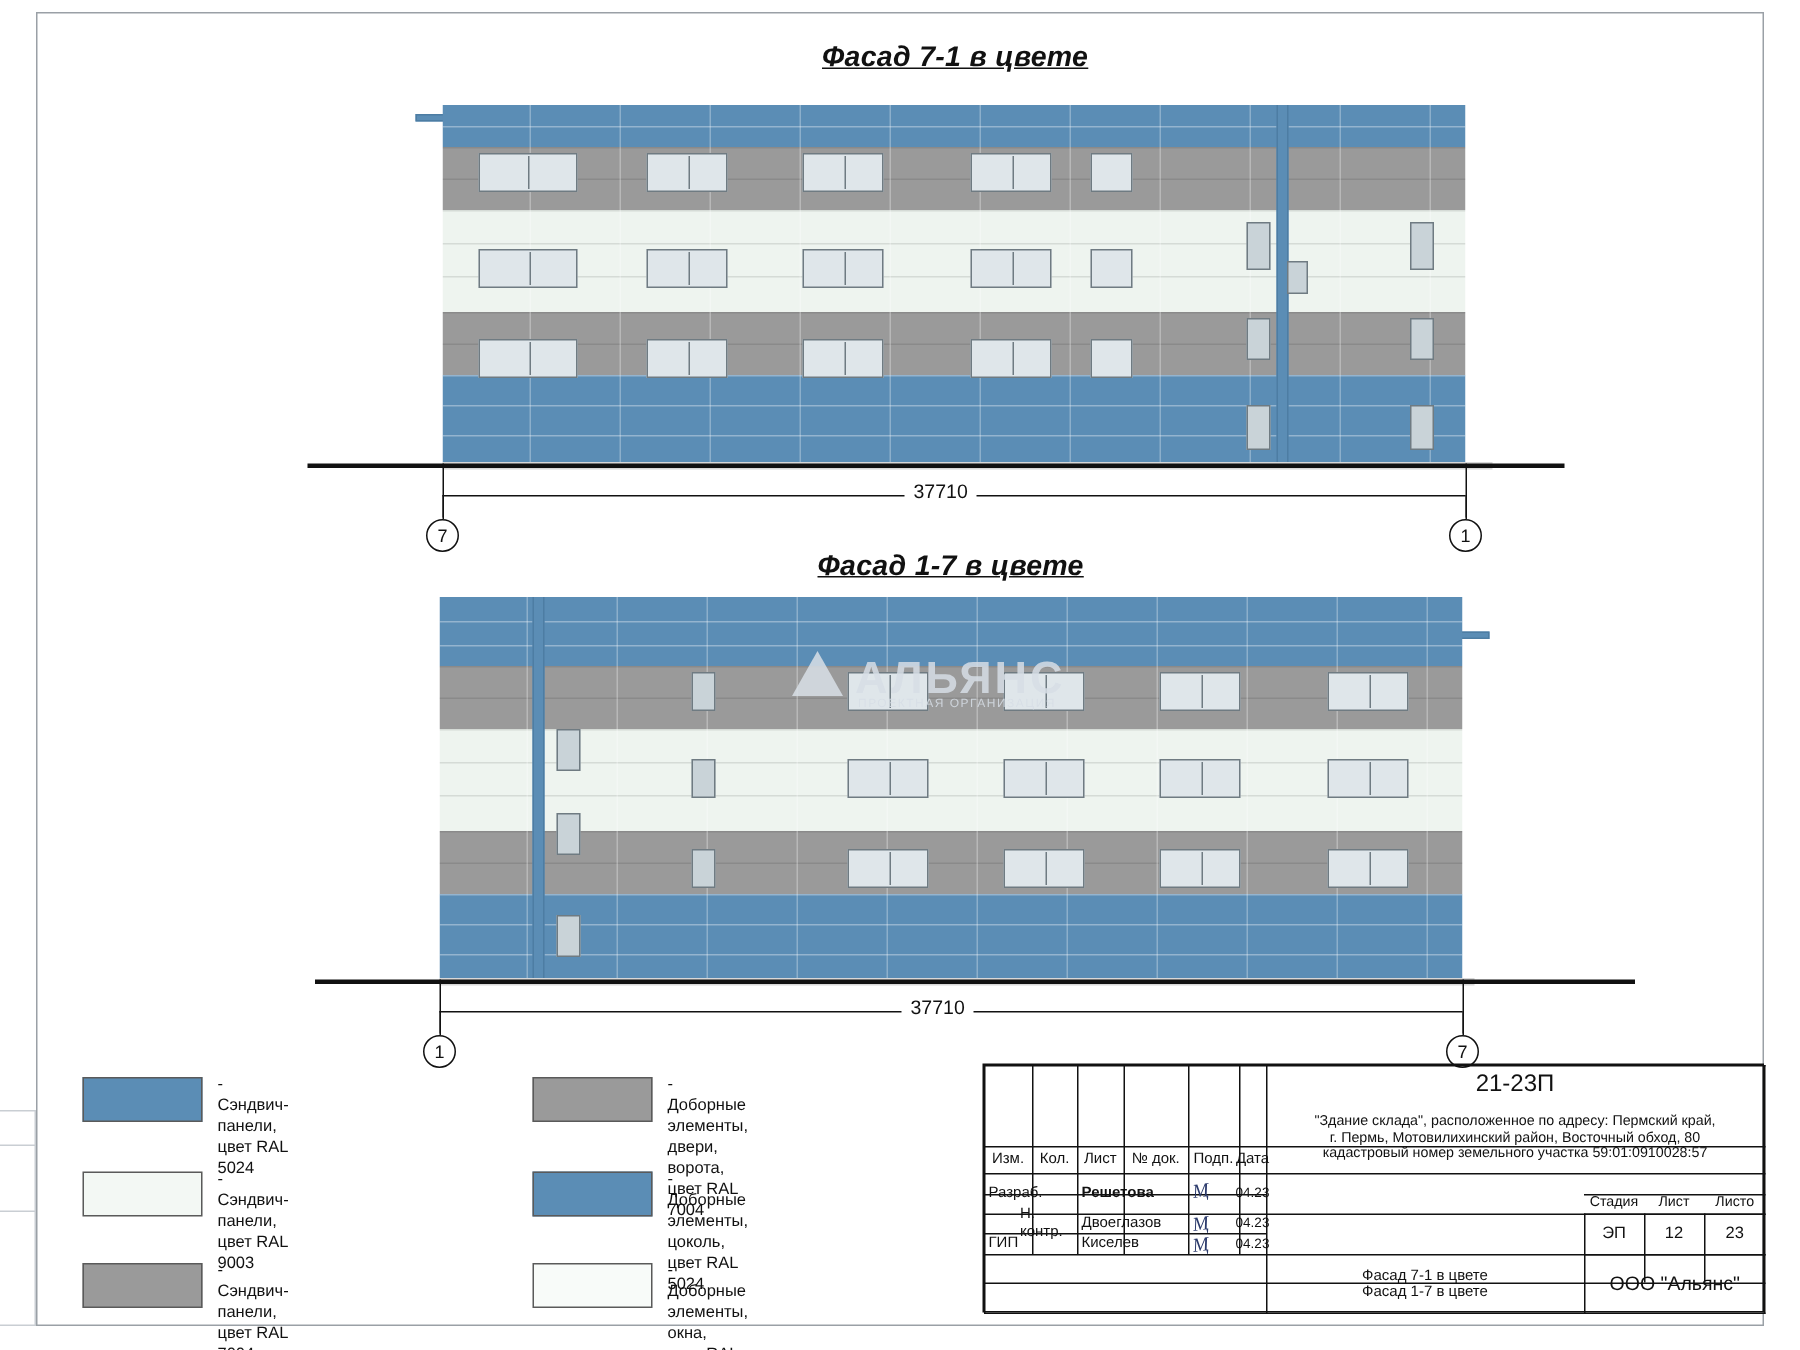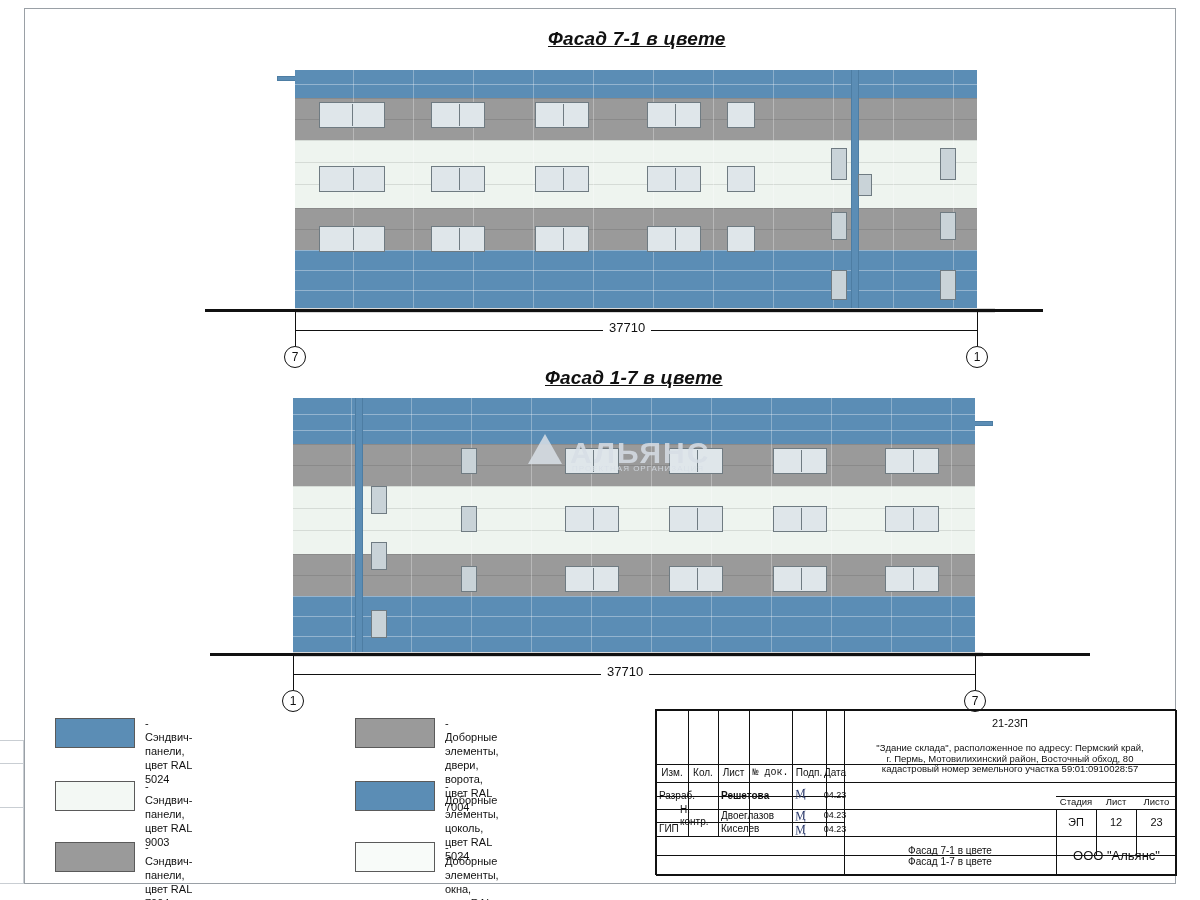--- a/index.html
+++ b/index.html
@@ -384,25 +384,25 @@
     <div class="v" style="left:170px;height:126px;"></div>
     <div class="v" style="left:188px;height:166px;"></div>
     <div class="v" style="left:400px;top:99px;height:67px;"></div>
     <div class="v" style="left:440px;top:99px;height:46px;"></div>
     <div class="v" style="left:480px;top:99px;height:46px;"></div>
     <div class="v" style="left:520px;height:166px;"></div>
 
     <div class="cellc" style="left:0;top:54px;width:32px;height:18px;">Изм.</div>
     <div class="cellc" style="left:32px;top:54px;width:30px;height:18px;">Кол.</div>
     <div class="cellc" style="left:62px;top:54px;width:31px;height:18px;">Лист</div>
-    <div class="cellc" style="left:93px;top:54px;width:43px;height:18px;font-family:Liberation Mono, monospace;">№ док.</div>
+    <div class="cellc" style="left:93px;top:54px;width:43px;height:18px;">№ док.</div>
     <div class="cellc" style="left:136px;top:54px;width:34px;height:18px;">Подп.</div>
     <div class="cellc" style="left:170px;top:54px;width:18px;height:18px;">Дата</div>
 
-    <div class="cellc" style="left:188px;top:0;width:332px;height:26px;font-size:11px;">21-23П</div>
+    <div class="cellc" style="left:188px;top:0;width:332px;height:26px;font-size:16px;">21-23П</div>
 
     <div class="cellc" style="left:188px;top:26px;width:332px;height:46px;font-size:9.5px;white-space:pre-line;padding:0 4px;">"Здание склада", расположенное по адресу: Пермский край,
 г. Пермь, Мотовилихинский район, Восточный обход, 80
 кадастровый номер земельного участка 59:01:0910028:57</div>
 
     <div class="cell-l" style="left:0;top:72px;width:62px;height:27px;">Разраб.</div>
     <div class="cell-l" style="left:62px;top:72px;width:74px;height:27px;font-weight:bold;">Решетова</div>
     <div class="cellc" style="left:170px;top:72px;width:18px;height:27px;font-size:9px;">04.23</div>
 
     <div class="cell-l" style="left:0;top:99px;width:62px;height:13px;padding-left:24px;">Н. контр.</div>

